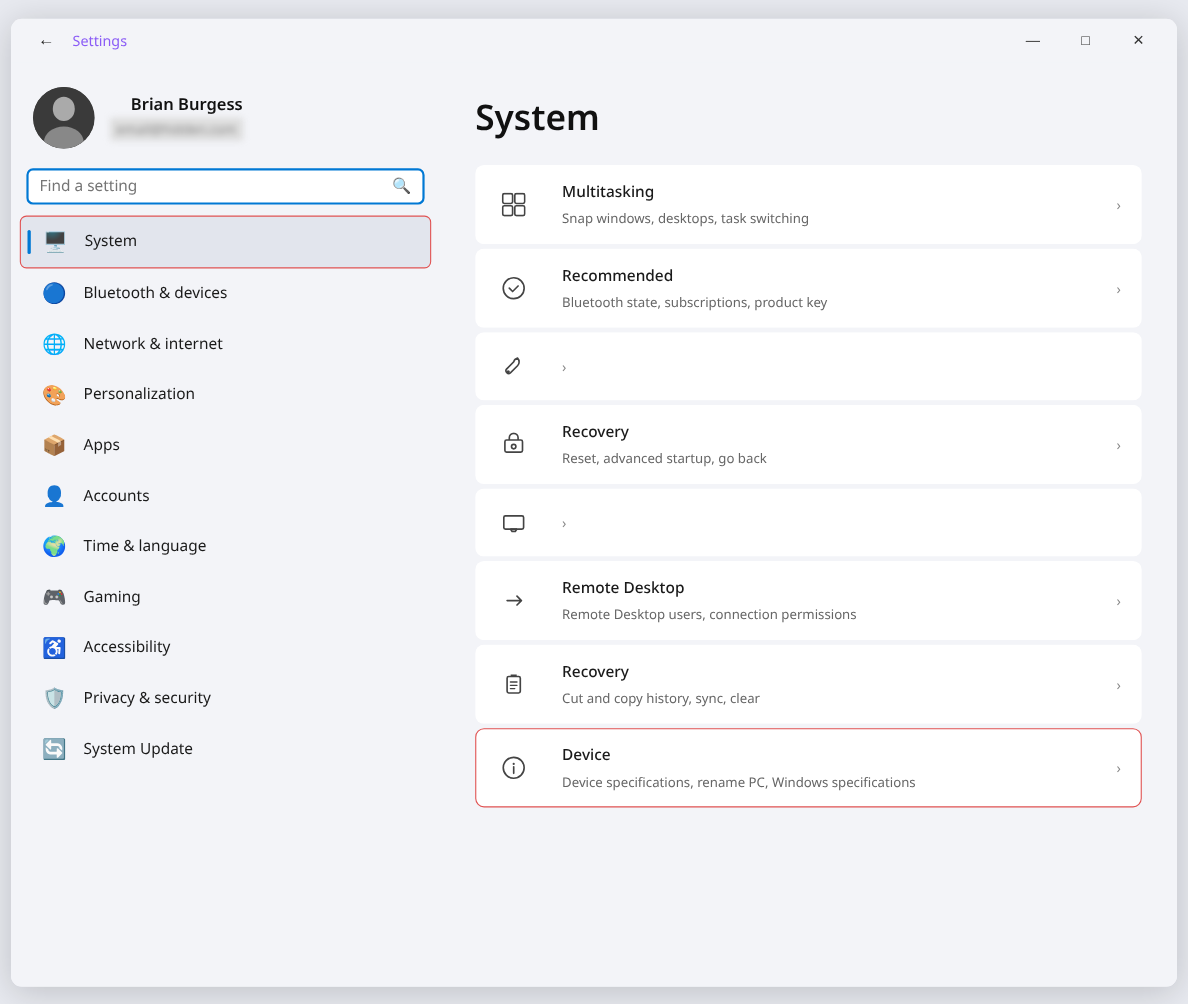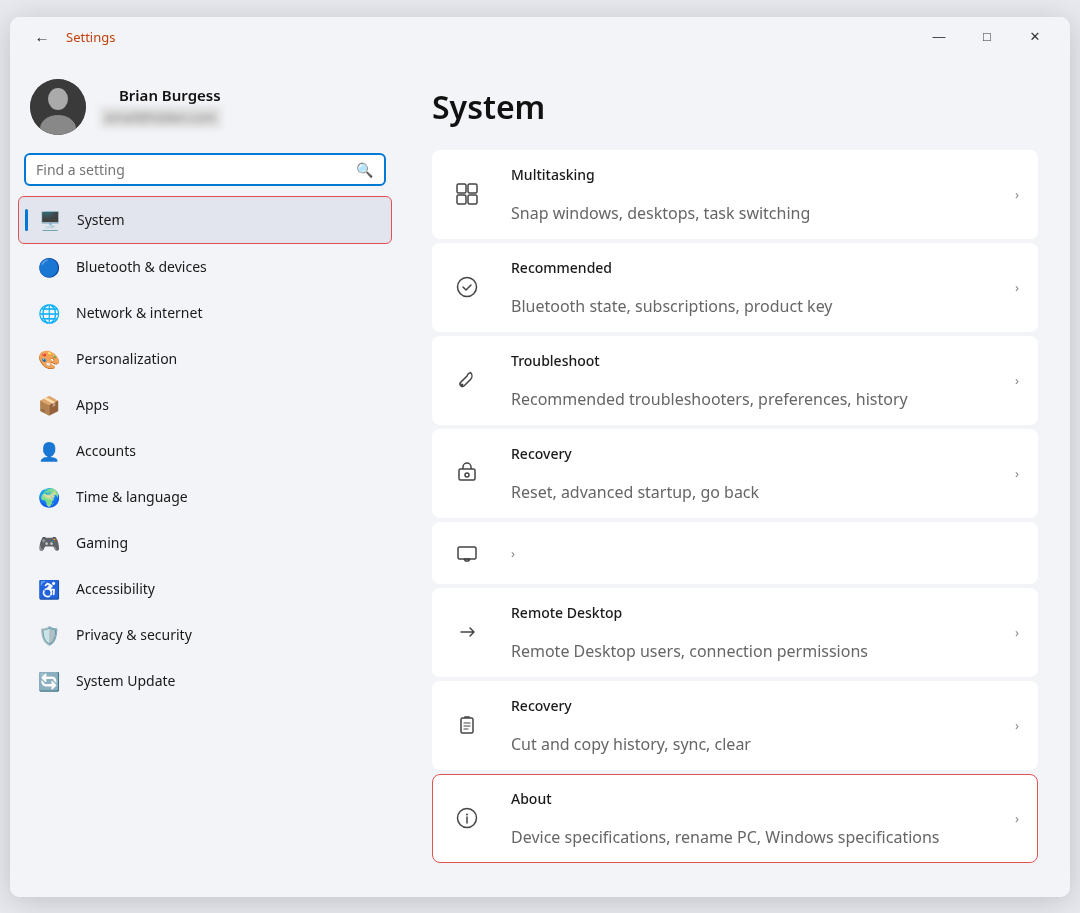--- a/index.html
+++ b/index.html
@@ -42,21 +42,21 @@
       border-radius: 50%;
       border: none;
       background: transparent;
       cursor: pointer;
       display: flex; align-items: center; justify-content: center;
       font-size: 15px;
       color: #222;
     }
     .titlebar-title {
       font-size: 13px;
-      color: #c2410c;
+      color: #8b5cf6;
       font-weight: 400;
     }
     .titlebar-controls {
       display: flex;
       gap: 2px;
     }
     .titlebar-btn {
       width: 46px; height: 34px;
       border: none;
       background: transparent;
@@ -194,21 +194,21 @@
     }
     .settings-item-icon {
       width: 32px; height: 32px;
       display: flex; align-items: center; justify-content: center;
       flex-shrink: 0;
       font-size: 20px;
       color: #444;
     }
     .settings-item-text { flex: 1; }
     .settings-item-title { font-size: 14px; font-weight: 500; color: #1a1a1a; }
-    .settings-item-desc { font-size: 16px; color: #666; margin-top: 18px; }
+    .settings-item-desc { font-size: 12px; color: #666; margin-top: 6px; }
     .settings-item-chevron {
       font-size: 13px;
       color: #888;
     }
   </style>
 </head>
 <body>
 
 <div class="window">
 
@@ -329,24 +329,20 @@
     </div>
     <span class="settings-item-chevron">›</span>
   </div>
           <div class="settings-item">
     <div class="settings-item-icon">
               <svg width="22" height="22" viewBox="0 0 22 22" fill="none">
                 <path d="M14.5 3.5a5 5 0 010 7L8 17a2.5 2.5 0 01-3.5-3.5L11 7a5 5 0 013.5-3.5z" stroke="#444" stroke-width="1.5"></path>
                 <circle cx="6" cy="16" r="1.5" fill="#444"></circle>
               </svg>
             </div>
-    <div class="settings-item-text">
-      <div class="settings-item-title">Troubleshoot</div>
-      <div class="settings-item-desc">Recommended troubleshooters, preferences, history</div>
-    </div>
     <span class="settings-item-chevron">›</span>
   </div>
           <div class="settings-item">
     <div class="settings-item-icon">
               <svg width="22" height="22" viewBox="0 0 22 22" fill="none">
                 <rect x="3" y="7" width="16" height="11" rx="1.5" stroke="#444" stroke-width="1.5"></rect>
                 <path d="M7 7V5a4 4 0 018 0v2" stroke="#444" stroke-width="1.5"></path>
                 <circle cx="11" cy="13" r="2" stroke="#444" stroke-width="1.5"></circle>
               </svg>
             </div>
@@ -394,21 +390,21 @@
   </div>
           <div class="settings-item highlighted">
     <div class="settings-item-icon">
               <svg width="22" height="22" viewBox="0 0 22 22" fill="none">
                 <circle cx="11" cy="11" r="9.5" stroke="#444" stroke-width="1.5"></circle>
                 <path d="M11 10v6" stroke="#444" stroke-width="1.5" stroke-linecap="round"></path>
                 <circle cx="11" cy="7.5" r="1" fill="#444"></circle>
               </svg>
             </div>
     <div class="settings-item-text">
-      <div class="settings-item-title">About</div>
+      <div class="settings-item-title">Device</div>
       <div class="settings-item-desc">Device specifications, rename PC, Windows specifications</div>
     </div>
     <span class="settings-item-chevron">›</span>
   </div>
         </div>
     </div>
   </div>
 </div>
 
 </body></html>

